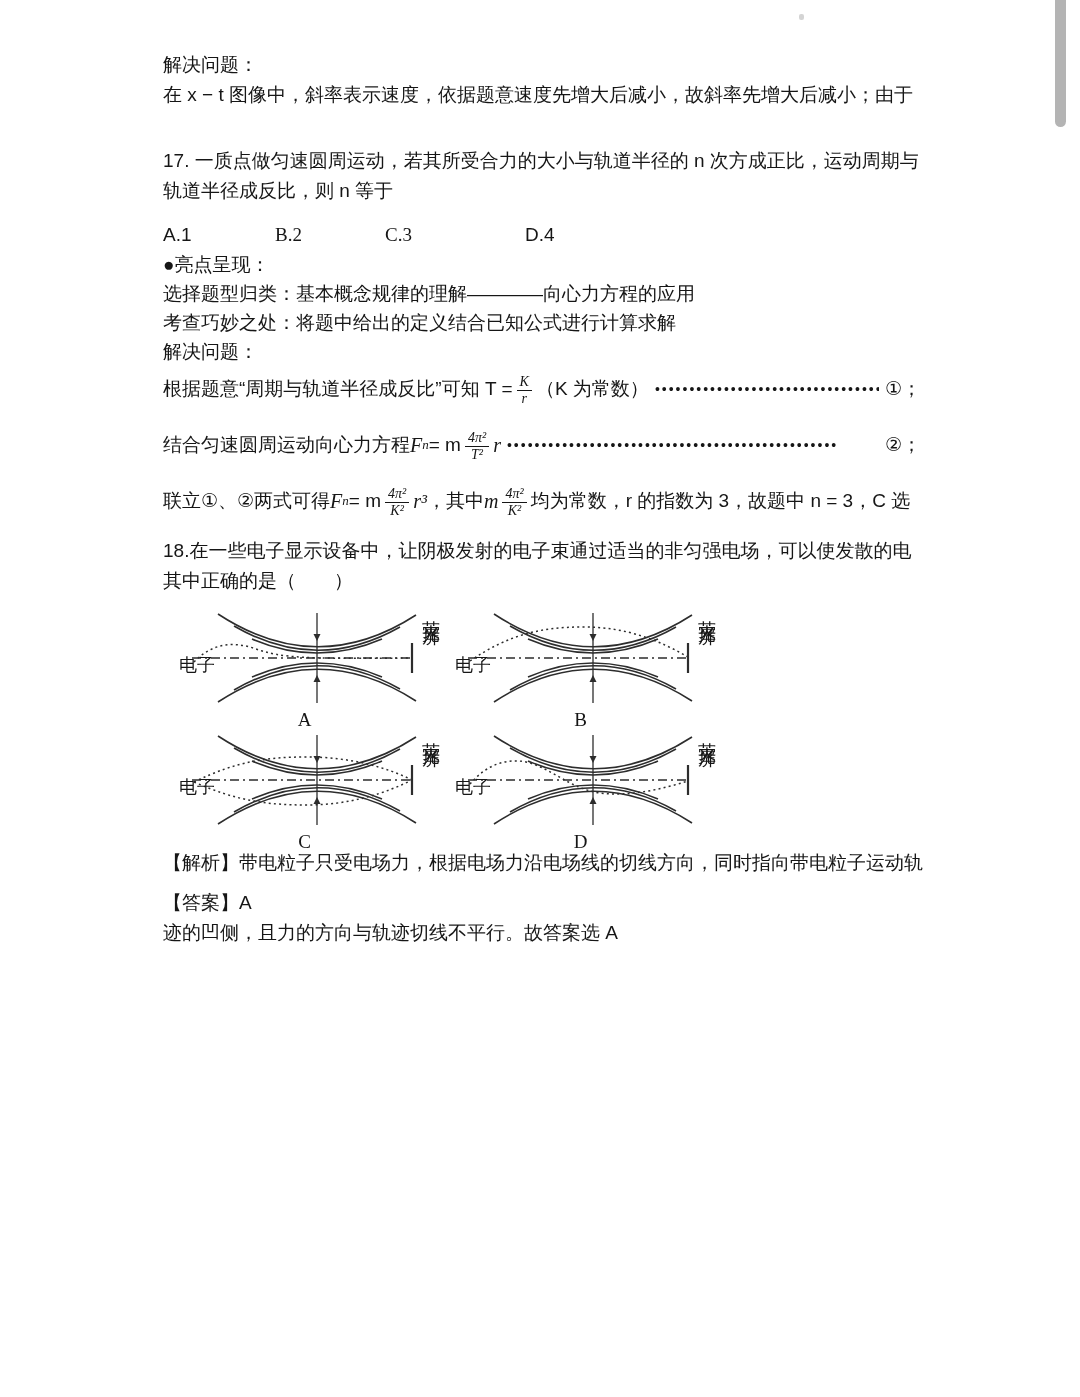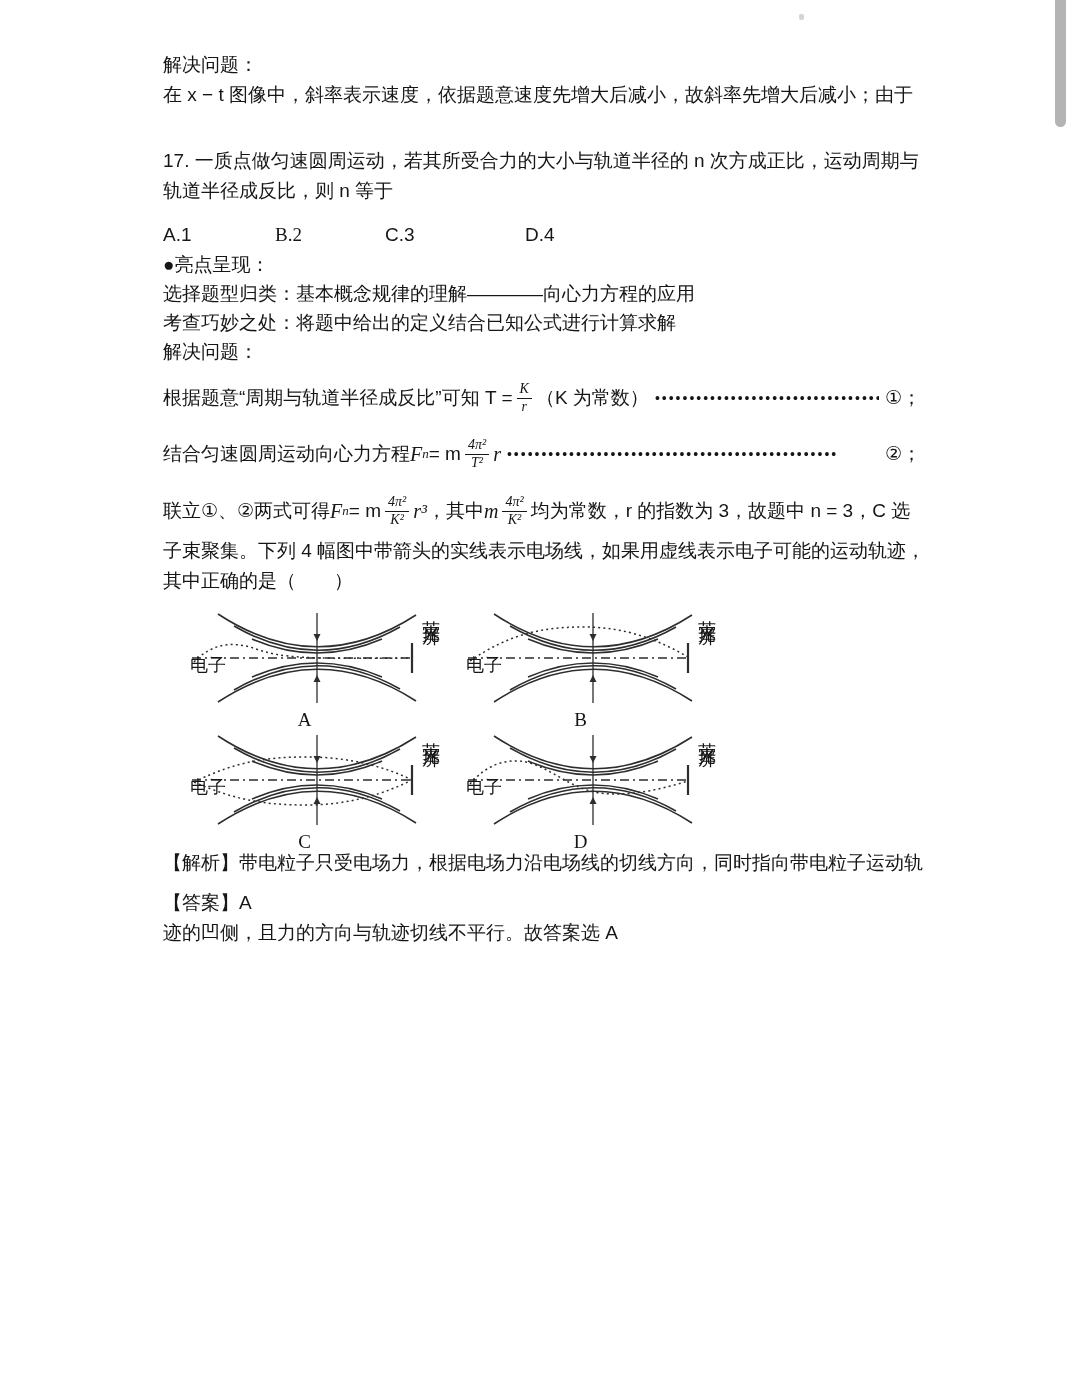--- a/index.html
+++ b/index.html
@@ -23,25 +23,25 @@
   }
   .content{
     position:absolute;left:163px;top:50px;width:758px;
     font-size:19px;line-height:30px;
   }
   .tline{white-space:nowrap;}
   .gap36{height:36px;}
   .opts{display:flex;line-height:30px;margin-top:14px;}
   .opt-a{width:112px;}
   .opt-b{width:110px;font-family:Liberation Serif, serif;}
-  .opt-c{width:140px;}
+  .opt-c{width:140px;font-family:Liberation Serif, serif;}
   .tight{line-height:29px;}
   
   .f-row{
-    display:flex;align-items:center;
+    display:flex;
     height:48px;margin-top:8px;white-space:nowrap;
   }
   .f-row.nofill{height:50px;}
   .fvar{font-family:"Liberation Serif","DejaVu Serif",serif;font-style:italic;font-size:20px;}
   .fsub{font-size:13px;vertical-align:sub;font-style:italic;font-family:"Liberation Serif","DejaVu Serif",serif;}
   .frac{
     display:inline-flex;flex-direction:column;align-items:center;
     margin:0 4px;vertical-align:middle;
     font-family:"Liberation Serif","DejaVu Serif",serif;font-style:italic;
     font-size:14px;line-height:1.15;
@@ -54,21 +54,21 @@
   }
   .ftag{font-size:19px;}
   
   .dgrid{
     display:grid;grid-template-columns:266px 266px;
     column-gap:10px;row-gap:6px;
     margin:14px 0 0 15px;
   }
   .dcell{position:relative;width:266px;height:116px;}
   .dcell svg{position:absolute;left:14px;top:0;}
-  .elabel{position:absolute;left:12px;top:46px;font-size:18px;line-height:1;}
+  .elabel{position:absolute;left:1px;top:46px;font-size:18px;line-height:1;}
   .slabel{
     position:absolute;left:244px;top:-4px;
     writing-mode:vertical-rl;text-orientation:upright;
     font-size:18px;letter-spacing:4px;line-height:1;
   }
   .letter{
     position:absolute;left:14px;bottom:-3px;width:225px;text-align:center;
     font-family:"Liberation Serif","DejaVu Serif",serif;font-size:19px;line-height:1;
   }
   .ans{margin-top:10px;}
@@ -140,21 +140,21 @@
       <span>，其中</span>
       <span class="fvar">m</span>
       <span class="frac">
           <span class="fnum">4π²</span>
           <span class="fden">K²</span>
         </span>
       <span>均为常数，r 的指数为 3，故题中 n = 3，C 选</span>
     </div>
 
 
-    <div class="tline">子束聚集。下列 4 幅图中带箭头的实线表示电场线，如果用虚线表示电子可能的运动轨迹，</div>
+    <div class="tline">18.在一些电子显示设备中，让阴极发射的电子束通过适当的非匀强电场，可以使发散的电</div>
     <div class="tline">其中正确的是（　　）</div>
 
     <div class="dgrid">
 
       <div class="dcell">
         <svg width="235" height="96" viewBox="0 0 235 96">
           <g stroke="#2d2d2d" stroke-width="1.6" fill="none">
             <path d="M 60,29 Q 125,57 190,29"></path>
             <path d="M 42,16 Q 125,64 208,17"></path>
             <path d="M 26,4 Q 125,69 224,5"></path>

